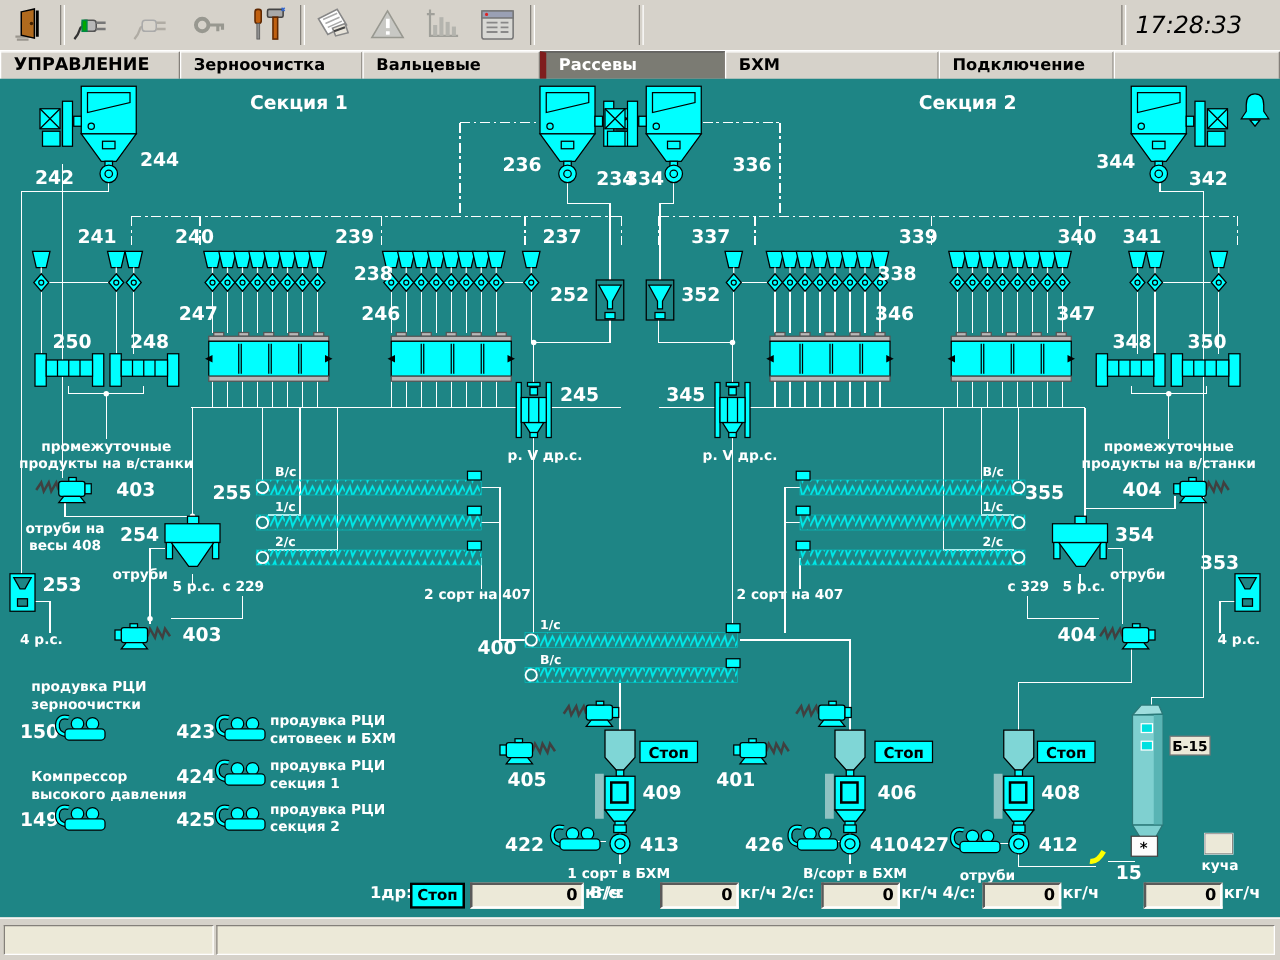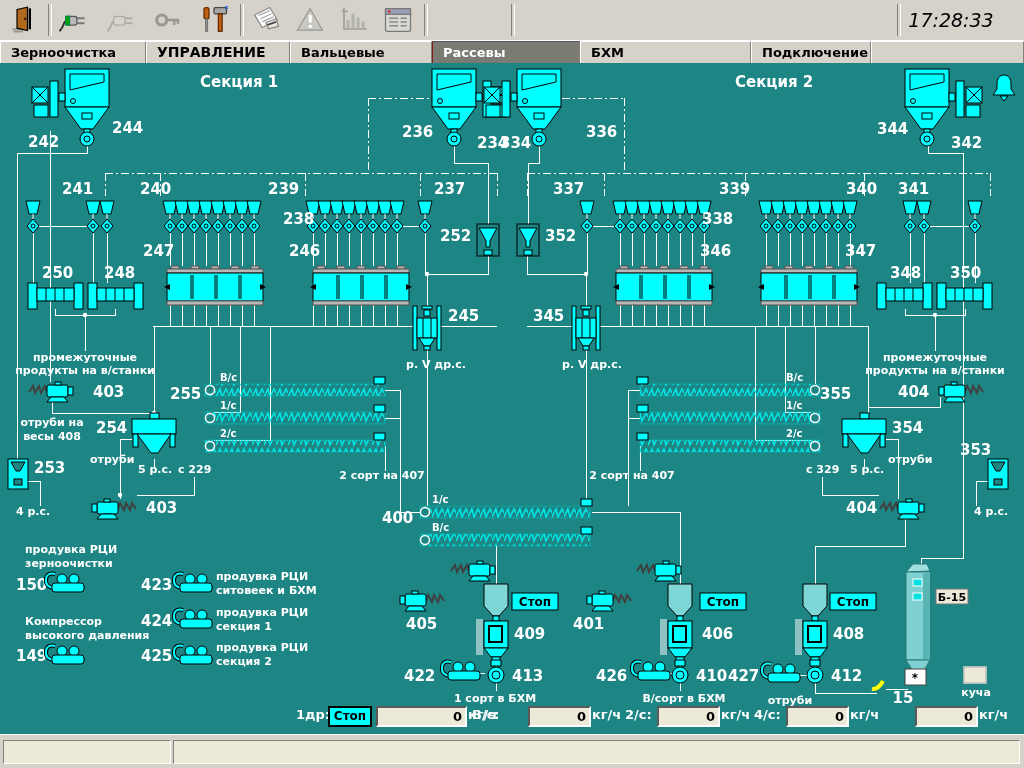--- a/index.html
+++ b/index.html
@@ -9,21 +9,21 @@
   .tbtn{position:absolute;top:2px;width:44px;height:36px;display:flex;align-items:center;justify-content:center;}
   .sep{position:absolute;top:4px;width:2px;height:32px;border-left:1px solid #84807a;border-right:1px solid #fff;}
   #title{position:absolute;left:513px;top:0;width:384px;height:40px;line-height:40px;text-align:center;
     font-style:italic;font-size:19px;color:#000;}
   #clock{position:absolute;left:899px;top:0;width:104px;height:40px;line-height:40px;text-align:center;
     font-style:italic;font-size:19px;color:#000;}
   
   #tabrow{display:flex;height:22px;background:#d6d2ca;border-top:1px solid #fff;}
   .tab{height:22px;line-height:21px;font-size:13px;font-weight:bold;color:#000;padding-left:10px;
     box-sizing:border-box;background:#d6d2ca;border-left:1px solid #fff;border-right:1px solid #84807a;border-top:1px solid #fff;}
-  .tab.active{background:#7b7b73;color:#fff;border-top:1px solid #555;border-left:1px solid #7f1d1d;}
+  .tab.active{background:#7b7b73;color:#fff;border-top:1px solid #555;border-left:5px solid #7f1d1d;}
   
   #diagram{position:relative;width:1024px;height:671px;background:#1e8585;}
   svg{display:block;}
   .eq{fill:#00ffff;stroke:#000;stroke-width:1;}
   .ln{stroke:#fff;fill:none;stroke-width:1;shape-rendering:crispEdges;}
   .dd{stroke:#fff;fill:none;stroke-width:1;stroke-dasharray:8 3 2 3;shape-rendering:crispEdges;}
   .tx{fill:#fff;font:bold 15px "DejaVu Sans",sans-serif;}
   .tm{fill:#fff;font:bold 11px "DejaVu Sans",sans-serif;}
   .ts{fill:#fff;font:bold 10px "DejaVu Sans",sans-serif;}
   .tb{fill:#000;font:bold 12px "DejaVu Sans",sans-serif;}
@@ -117,26 +117,26 @@
       <path d="M5,10.5 H12 M14,10.5 H19 M5,13.5 H12 M14,13.5 H19 M5,16.5 H12 M14,16.5 H19" stroke="#888" stroke-width="1.2"></path>
     </svg>
   </div>
   <div class="sep" style="left:424px"></div>
   <div class="sep" style="left:511px"></div>
   <div class="sep" style="left:897px"></div>
   <div id="clock">17:28:33</div>
 </div>
 
 <div id="tabrow">
+  <div class="tab" style="width:144px;font-size:14px">УПРАВЛЕНИЕ</div>
   <div class="tab" style="width:146px">Зерноочистка</div>
-  <div class="tab" style="width:144px;font-size:14px">УПРАВЛЕНИЕ</div>
   <div class="tab" style="width:142px">Вальцевые станки</div>
   <div class="tab active" style="width:148px">Рассевы</div>
   <div class="tab" style="width:171px">БХМ</div>
-  <div class="tab" style="width:120px">Подключение</div>
+  <div class="tab" style="width:140px">Подключение</div>
   <div class="tab" style="flex:1"></div>
 </div>
 
 <div id="diagram">
 <svg width="1024" height="671" viewBox="0 0 1024 671">
   <defs>
     <pattern id="screw" width="12" height="12" patternUnits="userSpaceOnUse">
       <path d="M0,10 L4,2 L6,10 L10,2 L12,6" stroke="#00e8e8" fill="none" stroke-width="1.5"></path>
     </pattern>
     <g id="fun">

